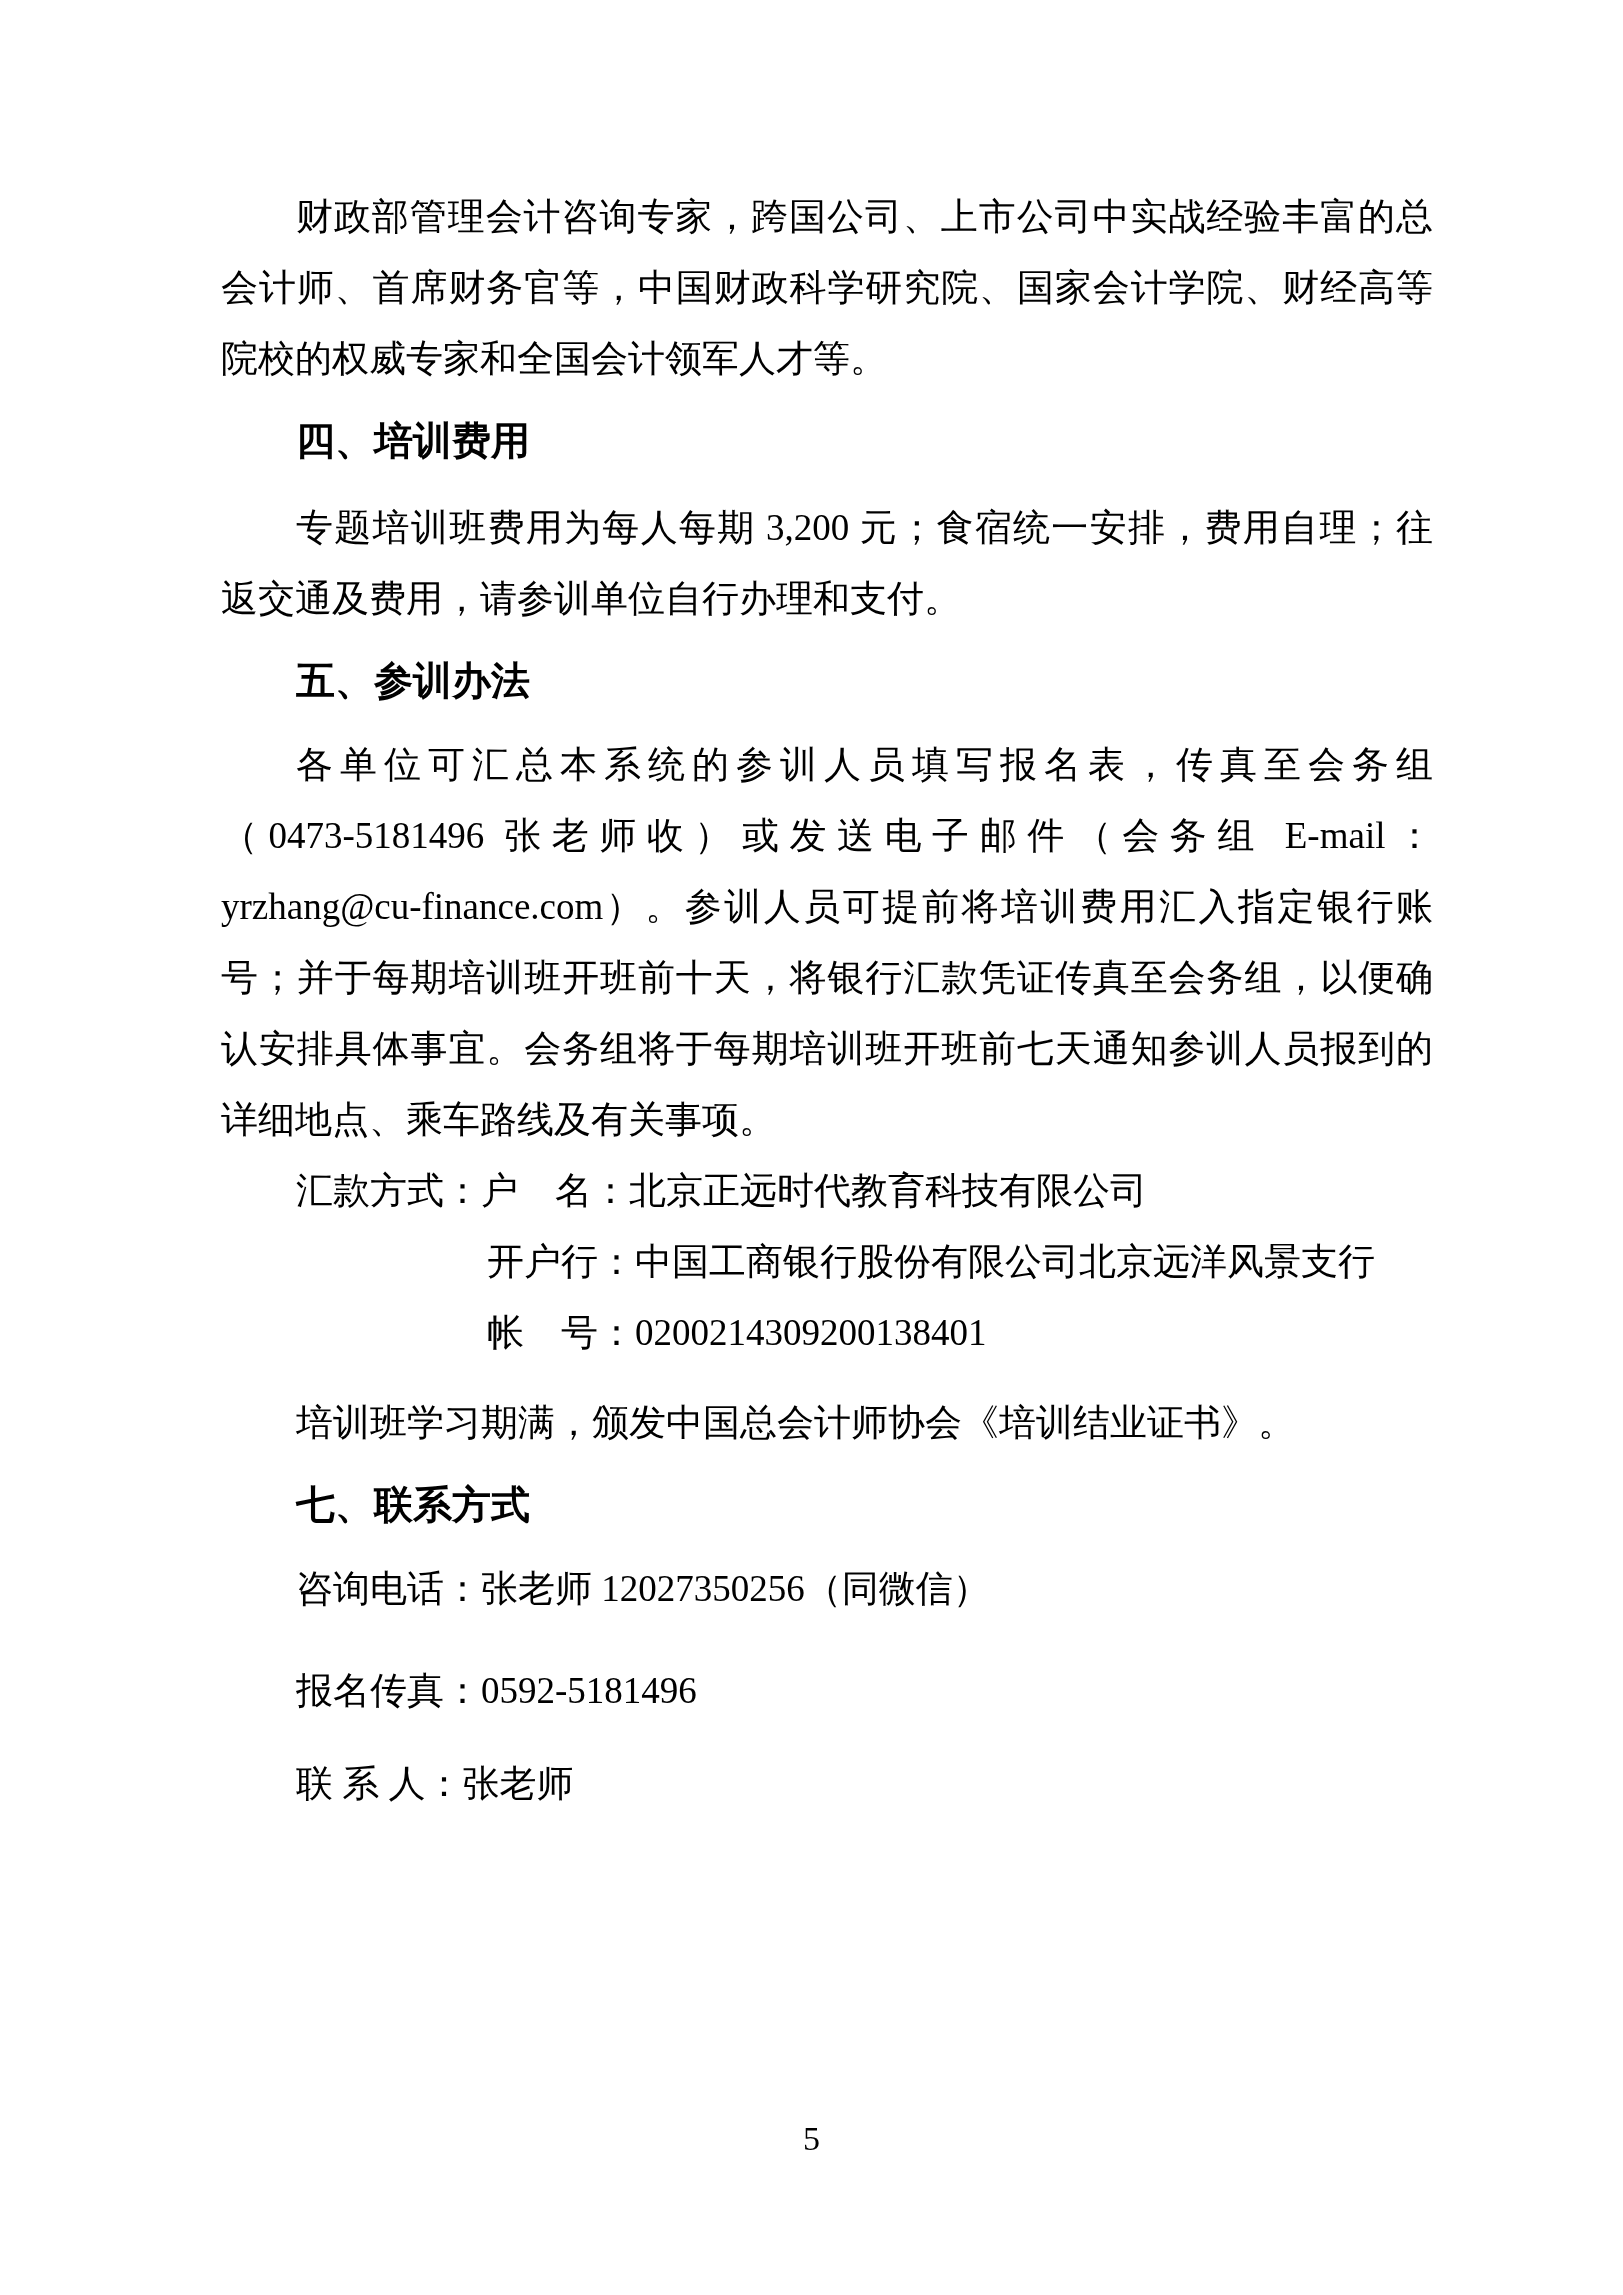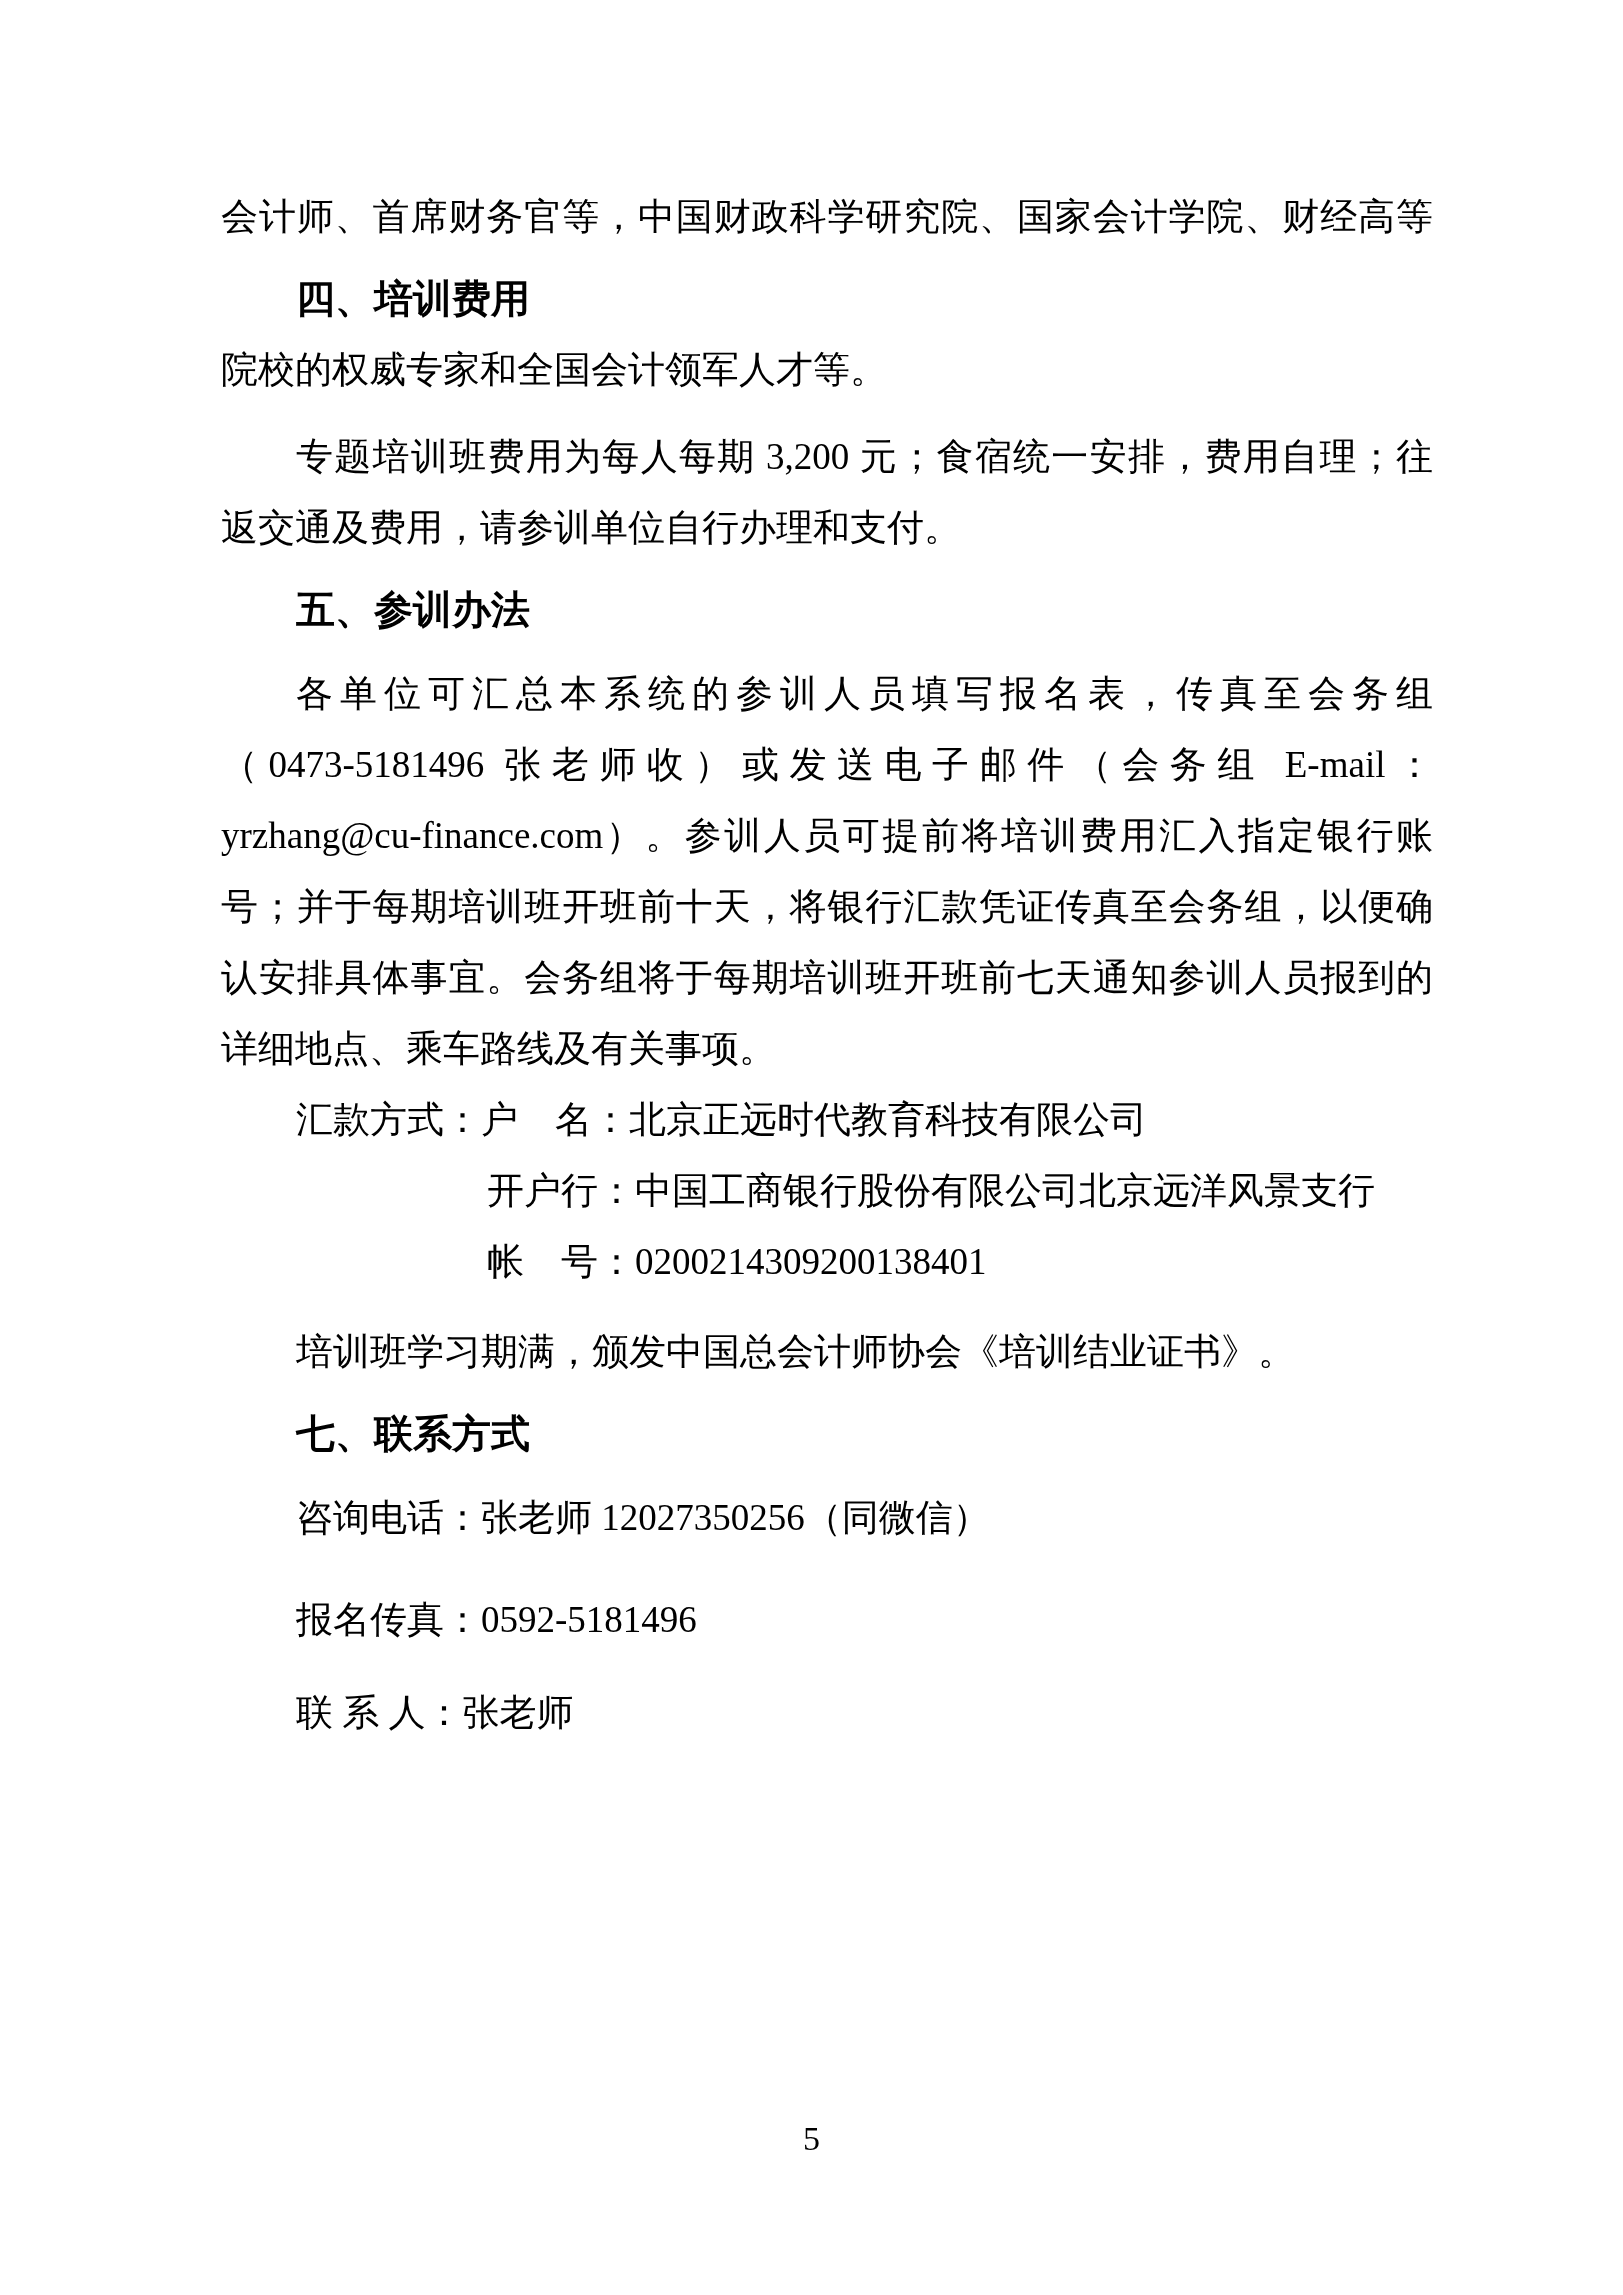--- a/index.html
+++ b/index.html
@@ -63,24 +63,25 @@
     line-height: 39px;
     font-family: "Liberation Serif", "DejaVu Serif", serif;
   }
 </style>
 </head>
 <body>
 
 <div class="page">
   <div class="content">
 
+    <div class="ln ind j">财政部管理会计咨询专家，跨国公司、上市公司中实战经验丰富的总</div>
     <div class="ln j">会计师、首席财务官等，中国财政科学研究院、国家会计学院、财经高等</div>
+    <div class="ln">院校的权威专家和全国会计领军人才等。</div>
+
     <div class="ln h ind mt17">四、培训费用</div>
-
-    <div class="ln">院校的权威专家和全国会计领军人才等。</div>
     <div class="ln ind j mt24">专题培训班费用为每人每期 3,200 元；食宿统一安排，费用自理；往</div>
     <div class="ln">返交通及费用，请参训单位自行办理和支付。</div>
 
     <div class="ln h ind mt17">五、参训办法</div>
     <div class="ln ind j mt21">各单位可汇总本系统的参训人员填写报名表，传真至会务组</div>
     <div class="ln j">（0473-5181496 张老师收）或发送电子邮件（会务组 E-mail：</div>
     <div class="ln j">yrzhang@cu-finance.com）。参训人员可提前将培训费用汇入指定银行账</div>
     <div class="ln j">号；并于每期培训班开班前十天，将银行汇款凭证传真至会务组，以便确</div>
     <div class="ln j">认安排具体事宜。会务组将于每期培训班开班前七天通知参训人员报到的</div>
     <div class="ln">详细地点、乘车路线及有关事项。</div>

